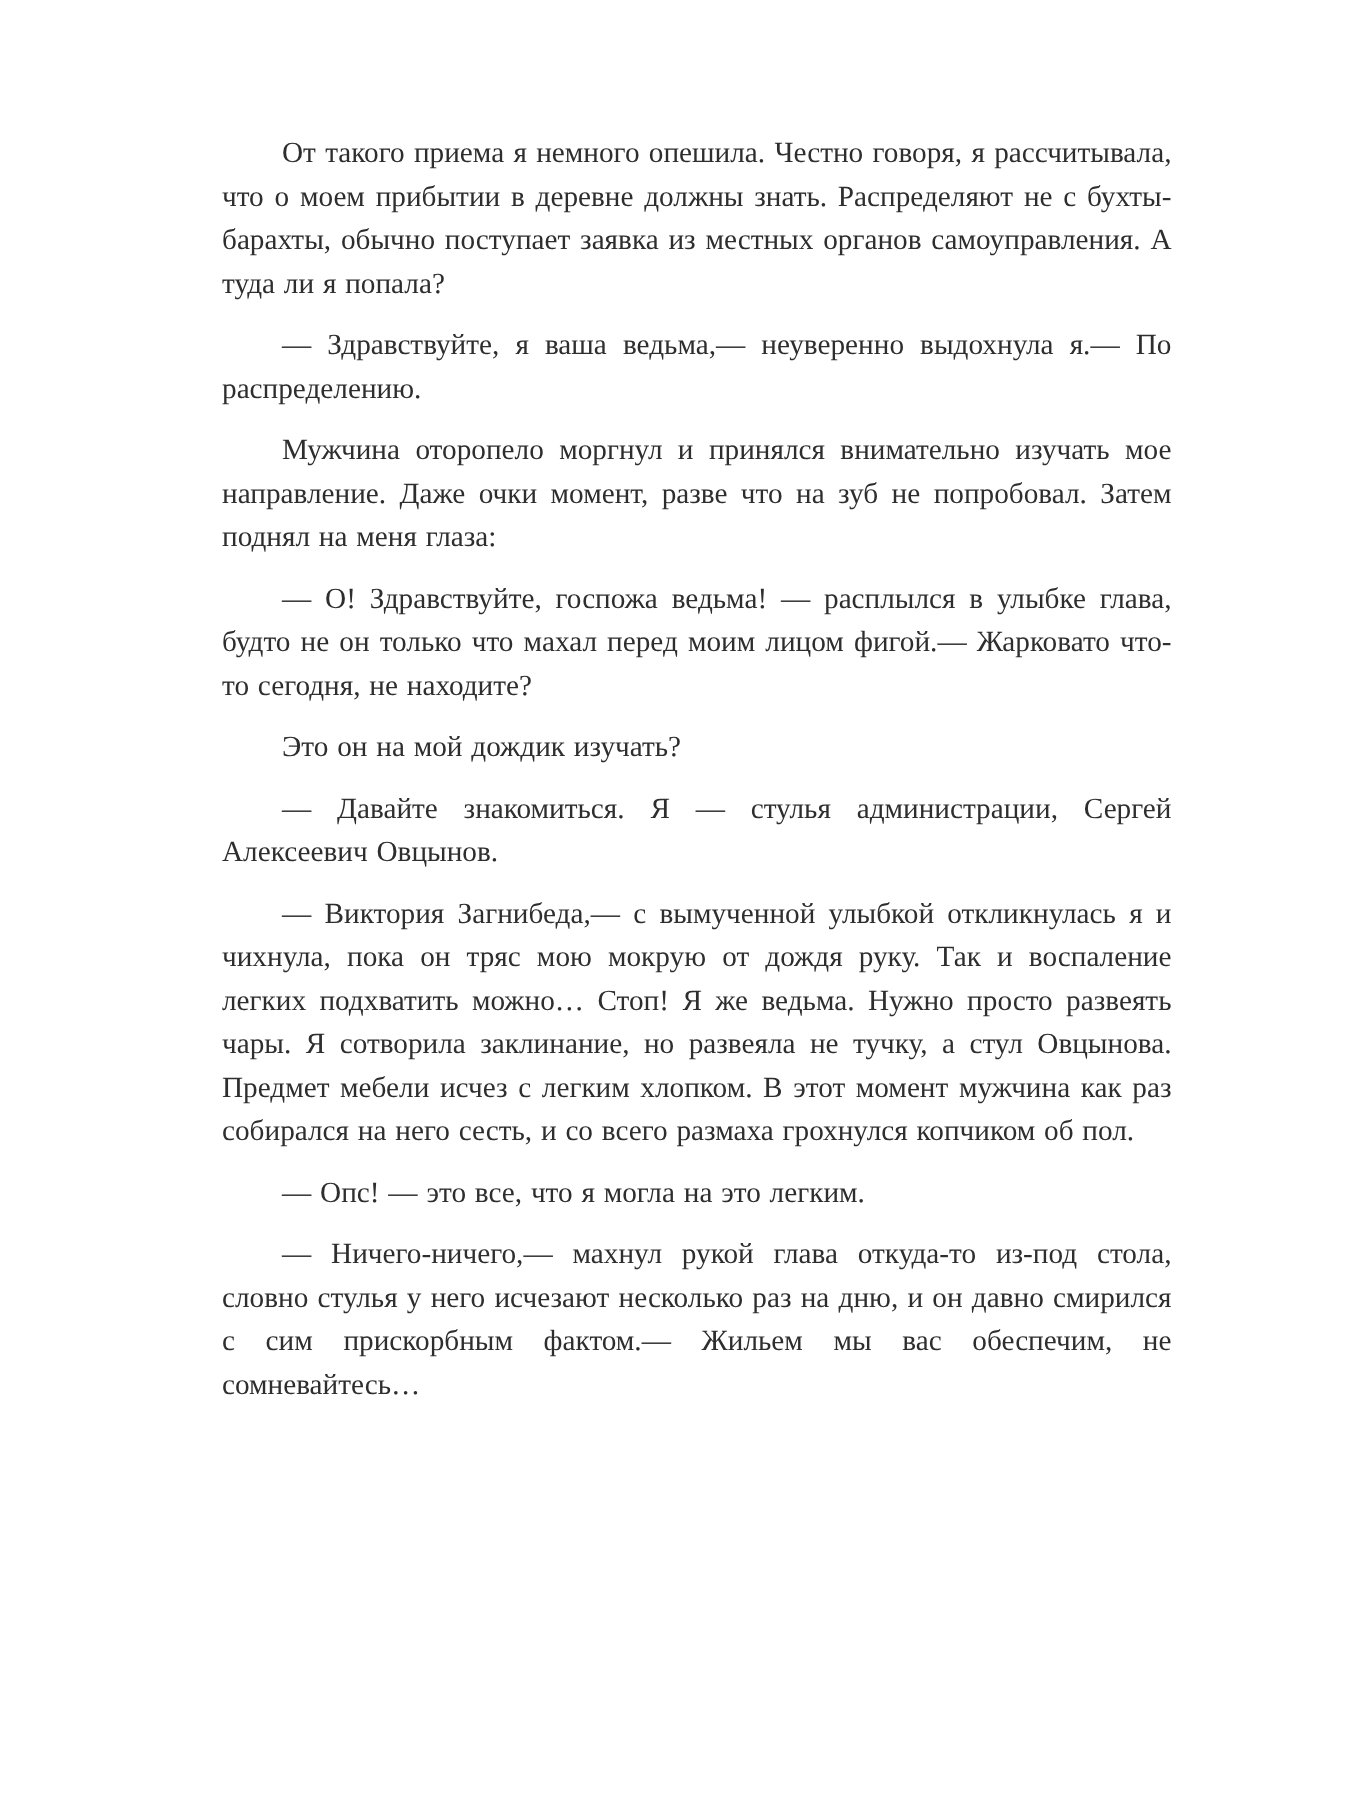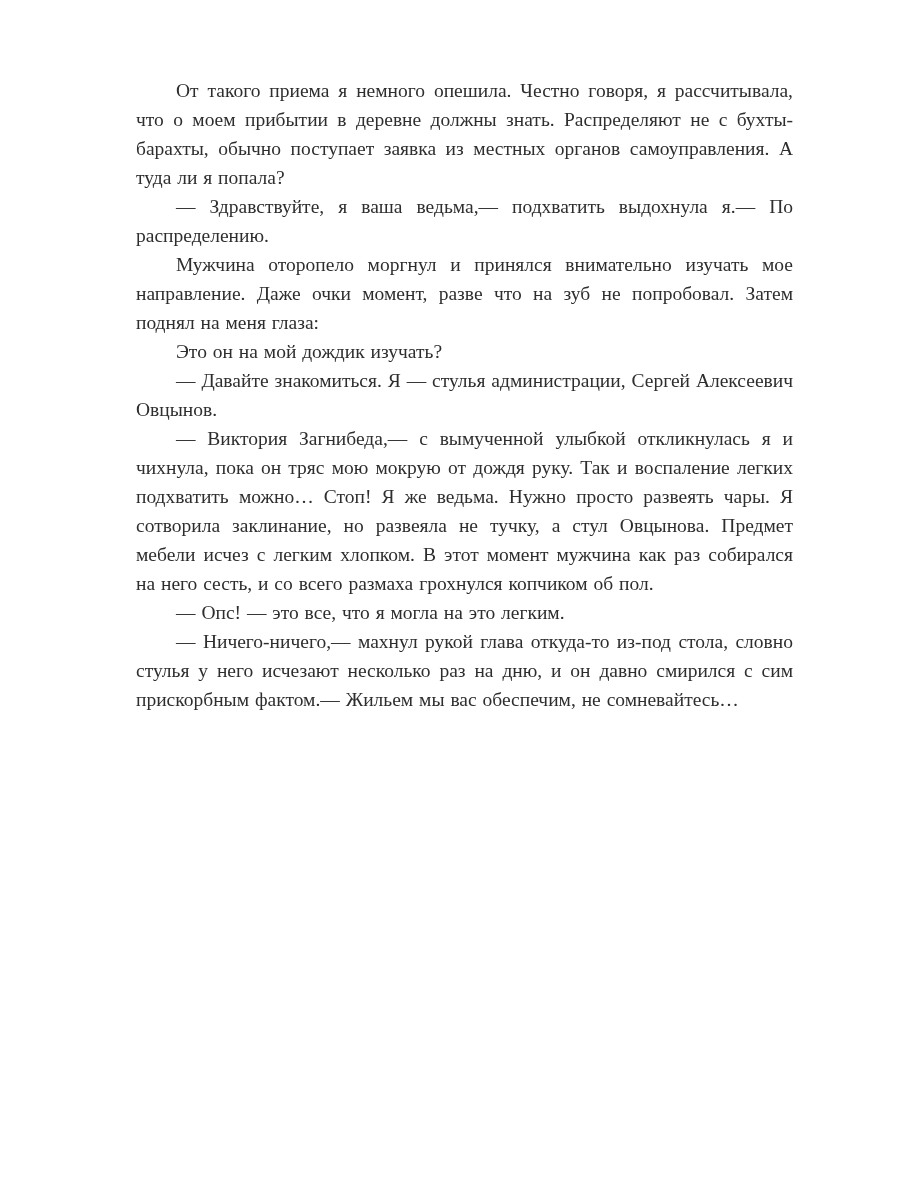--- a/index.html
+++ b/index.html
@@ -19,33 +19,34 @@
     left: 136px;
     top: 76px;
     width: 657px;
     font-family: "Liberation Serif", "DejaVu Serif", serif;
     font-size: 19.5px;
     line-height: 29px;
     color: #2e2e2e;
     text-align: justify;
   }
   .text-block p {
-    margin: 0;
+    margin: 12px;
     padding: 0;
     text-indent: 40px;
     word-spacing: 1px;
   }
 </style>
 </head>
 <body>
 
 <div class="book-page">
   <div class="text-block">
     <p>От такого приема я немного опешила. Честно говоря, я рассчитывала, что о моем прибытии в деревне должны знать. Распределяют не с бухты-барахты, обычно поступает заявка из местных органов самоуправления. А туда ли я попала?</p>
-    <p>— Здравствуйте, я ваша ведьма,— подхватить выдохнула я.— По распределению.</p>
+    <p>— Здравствуйте, я ваша ведьма,— неуверенно выдохнула я.— По распределению.</p>
     <p>Мужчина оторопело моргнул и принялся внимательно изучать мое направление. Даже очки момент, разве что на зуб не попробовал. Затем поднял на меня глаза:</p>
+    <p>— О! Здравствуйте, госпожа ведьма! — расплылся в улыбке глава, будто не он только что махал перед моим лицом фигой.— Жарковато что-то сегодня, не находите?</p>
     <p>Это он на мой дождик изучать?</p>
     <p>— Давайте знакомиться. Я — стулья администрации, Сергей Алексеевич Овцынов.</p>
     <p>— Виктория Загнибеда,— с вымученной улыбкой откликнулась я и чихнула, пока он тряс мою мокрую от дождя руку. Так и воспаление легких подхватить можно… Стоп! Я же ведьма. Нужно просто развеять чары. Я сотворила заклинание, но развеяла не тучку, а стул Овцынова. Предмет мебели исчез с легким хлопком. В этот момент мужчина как раз собирался на него сесть, и со всего размаха грохнулся копчиком об пол.</p>
     <p>— Опс! — это все, что я могла на это легким.</p>
     <p>— Ничего-ничего,— махнул рукой глава откуда-то из-под стола, словно стулья у него исчезают несколько раз на дню, и он давно смирился с сим прискорбным фактом.— Жильем мы вас обеспечим, не сомневайтесь…</p>
   </div>
 </div>
 
 </body></html>

